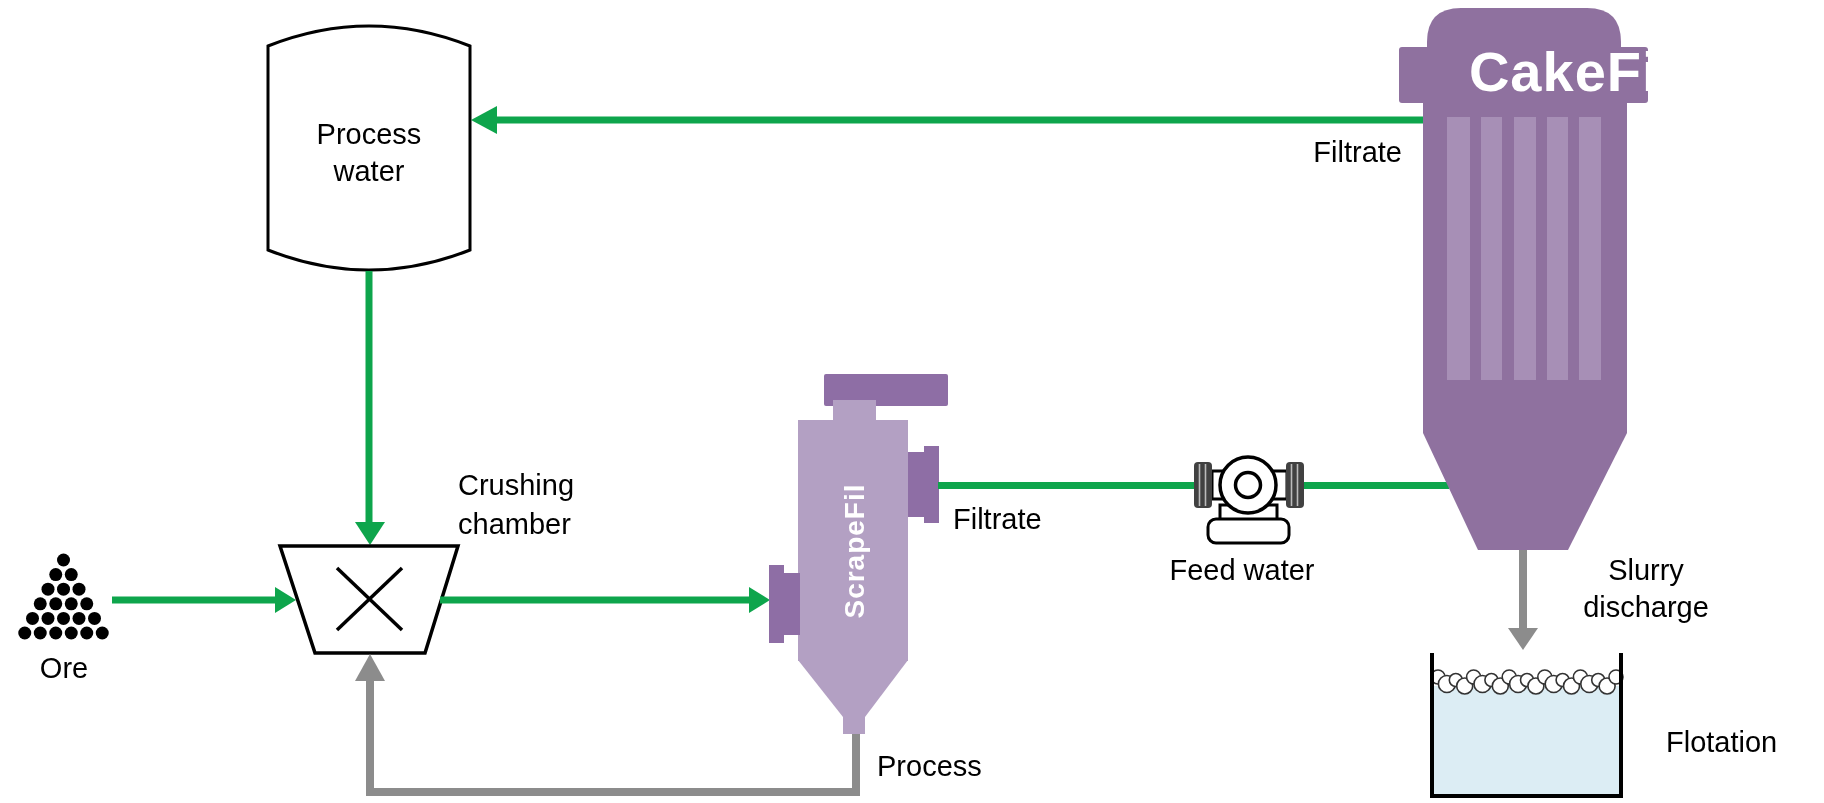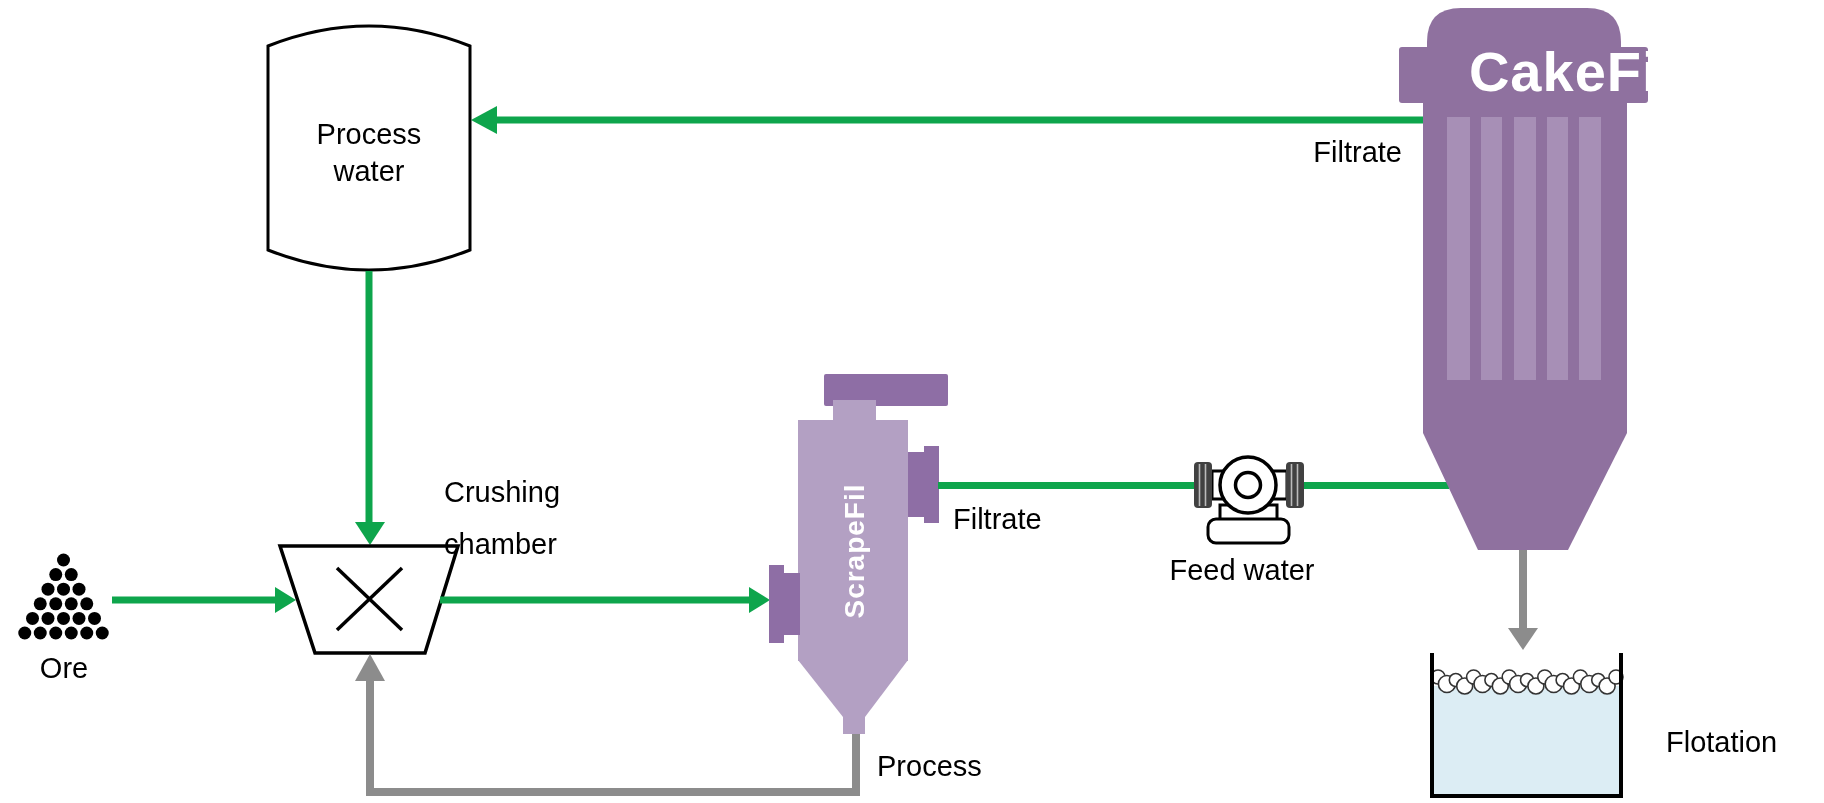--- a/index.html
+++ b/index.html
@@ -7,21 +7,21 @@
          font-family:"Liberation Sans",sans-serif;}
   #scene{position:absolute;left:0;top:0;}
   .lbl{position:absolute;color:#000;font:29px/37px "Liberation Sans",sans-serif;
        white-space:pre-line;}
   .lbl.small{font-size:29px;line-height:37px;}
   .center{transform:translateX(-50%);text-align:center;}
   .brand{position:absolute;color:#fff;font-weight:bold;letter-spacing:1px;white-space:nowrap;}
   #cakefil-brand{left:1572px;top:71px;transform:translate(-50%,-50%);font-size:56px;}
   #scrapefil-brand{left:855px;top:551px;transform:translate(-50%,-50%) rotate(-90deg);font-size:28px;}
   #lbl-process-water{left:369px;top:116px;}
-  #lbl-crushing{left:444px;top:466px;line-height:52px;}
+  #lbl-crushing{left:458px;top:466px;line-height:39px;}
   #lbl-ore{left:64px;top:650px;}
   #lbl-filtrate-return{left:1402px;top:134px;transform:translateX(-100%);}
   #lbl-filtrate-pump{left:953px;top:501px;}
   #lbl-feed-pump{left:1242px;top:552px;}
   #lbl-slurry{left:1646px;top:552px;}
   #lbl-reject{left:877px;top:748px;}
   #lbl-flotation{left:1633px;top:724px;margin-left:33px;}
 </style>
 </head>
 <body>
@@ -170,17 +170,19 @@
   </svg>
 
   <div class="lbl center" id="lbl-process-water">Process
 water</div>
   <div class="lbl" id="lbl-crushing">Crushing
 chamber</div>
   <div class="lbl center" id="lbl-ore">Ore</div>
   <div class="lbl small" id="lbl-filtrate-return">Filtrate</div>
   <div class="lbl small" id="lbl-filtrate-pump">Filtrate</div>
   <div class="lbl small center" id="lbl-feed-pump">Feed water</div>
+  <div class="lbl small center" id="lbl-slurry">Slurry
+discharge</div>
   <div class="lbl" id="lbl-reject">Process</div>
   <div class="lbl" id="lbl-flotation">Flotation</div>
   <div class="brand" id="cakefil-brand">CakeFil</div>
   <div class="brand" id="scrapefil-brand">ScrapeFil</div>
 </div>
 
 </body></html>

